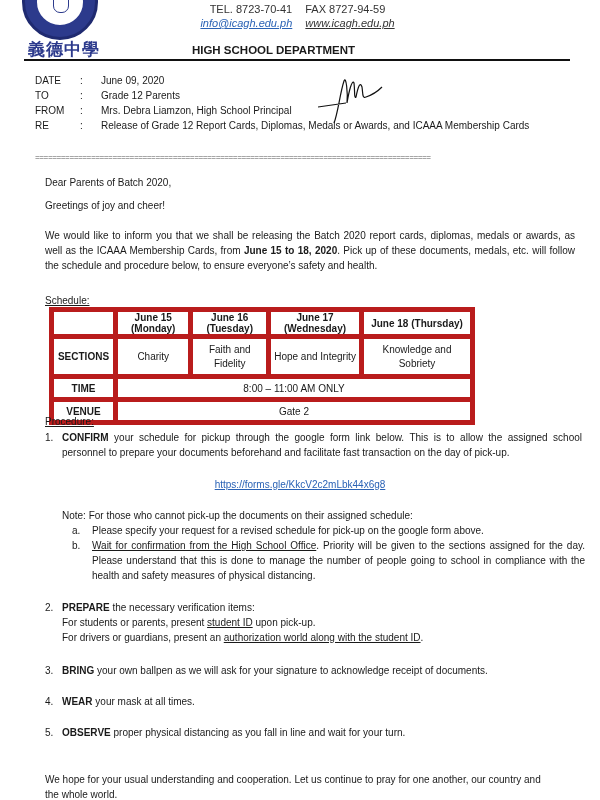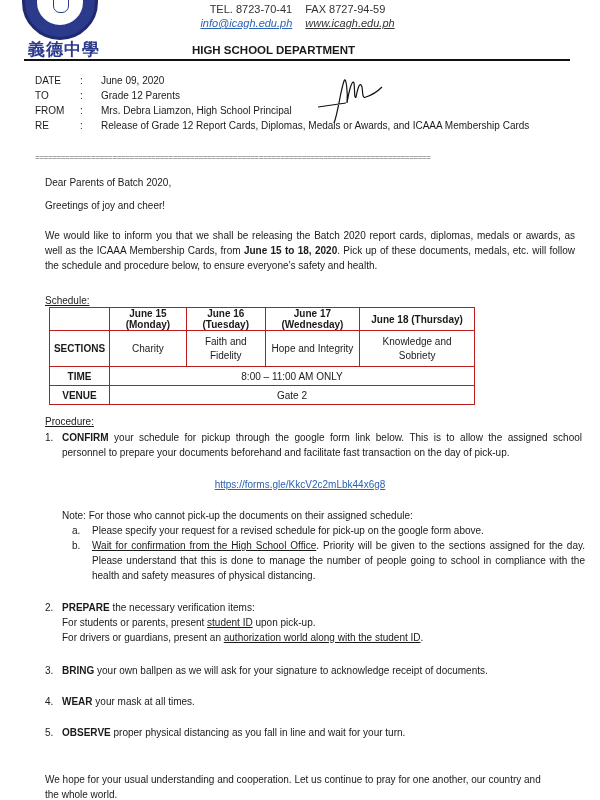--- a/index.html
+++ b/index.html
@@ -33,21 +33,21 @@
          letter-spacing: -0.5px; overflow: hidden; white-space: nowrap; color: #555; }
 
   .body-text { font-size: 10px; line-height: 15px; }
   .p { left: 45px; width: 530px; }
   .just { text-align: justify; }
   .u { text-decoration: underline; }
 
   
   table.sched { position: absolute; left: 49px; top: 307px; width: 426px; border-collapse: collapse;
                 font-size: 10px; }
-  table.sched td { border: 1px solid #b91c1c; text-align: center; padding: 0 2px; }
+  table.sched td { border: 5px solid #b91c1c; text-align: center; padding: 0 2px; }
   .th-row td { height: 18px; font-weight: bold; }
   .sec-row td { height: 35px; line-height: 14px; }
   .time-row td, .venue-row td { height: 18px; }
   .rowhdr { font-weight: bold; width: 55px; }
 
   .link { color: #2a62b5; text-decoration: underline; }
   .num { display: inline-block; width: 17px; }
 </style>
 </head>
 <body>

